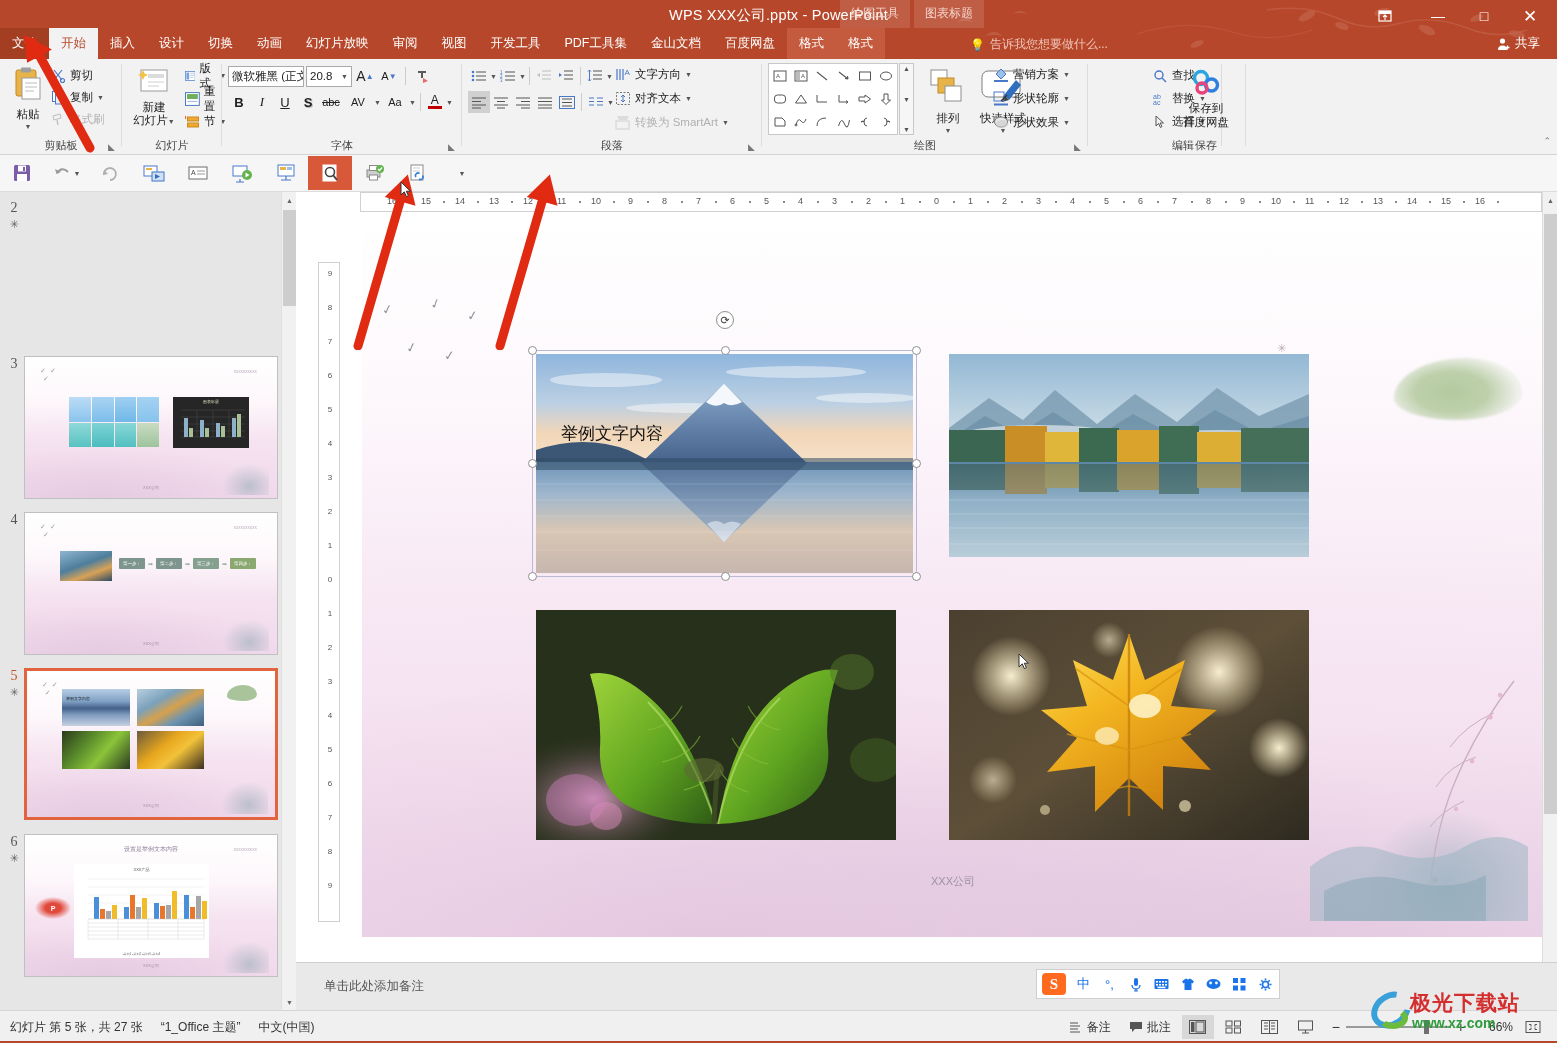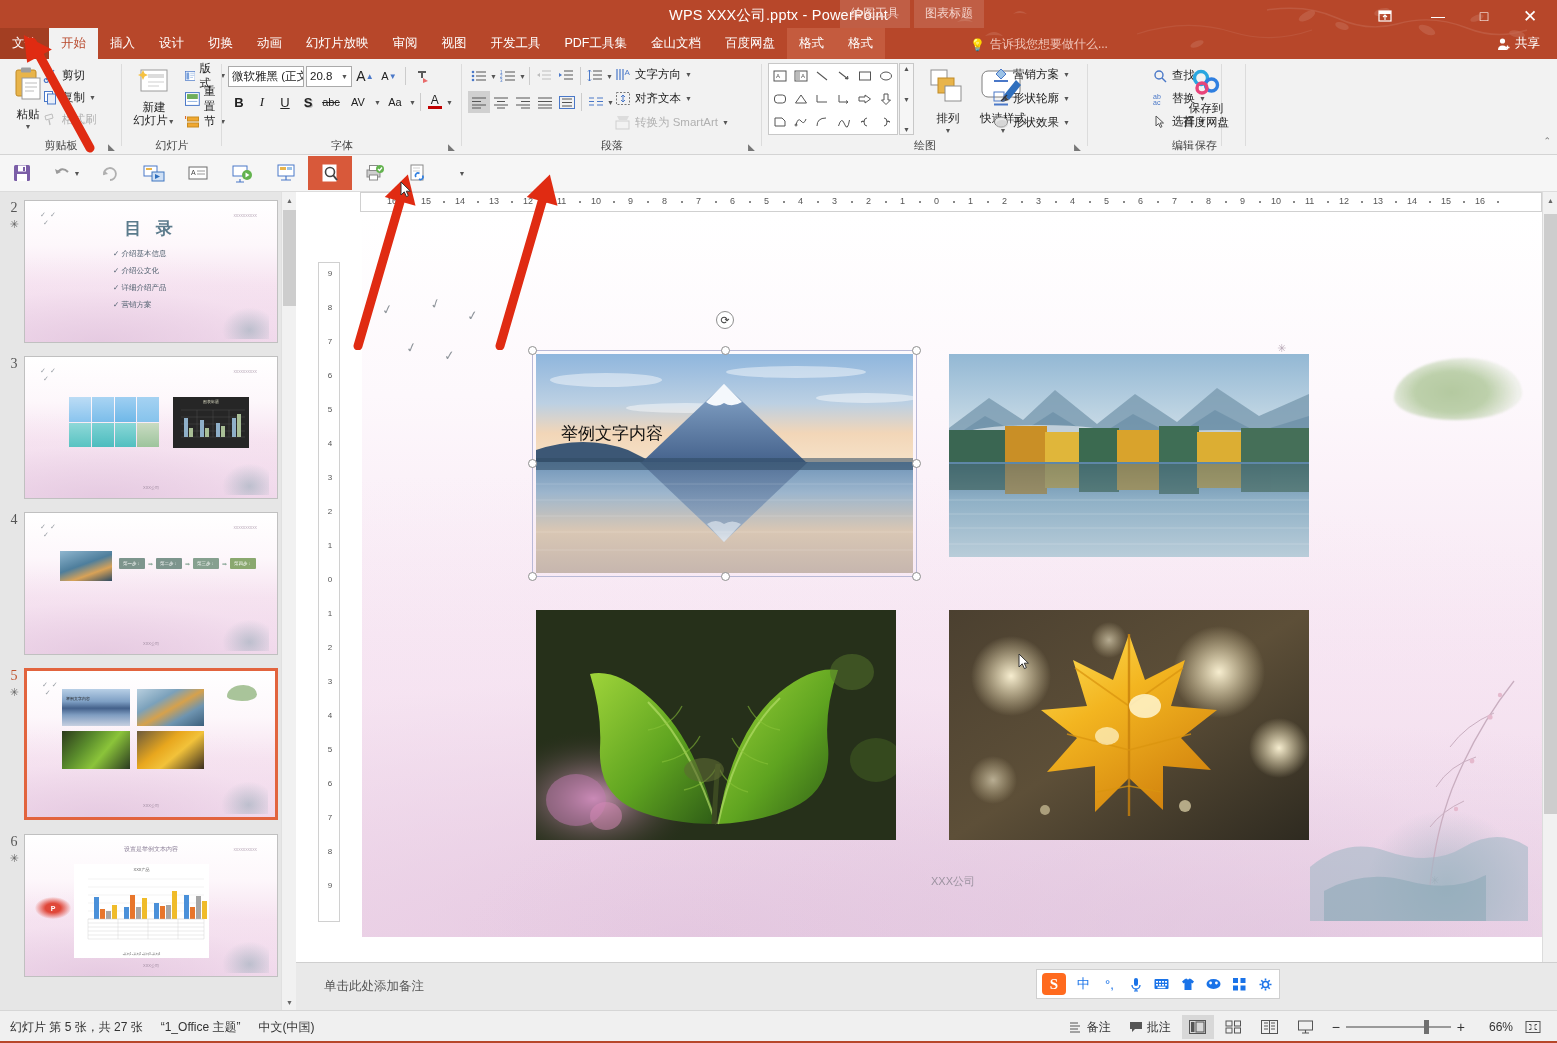--- a/index.html
+++ b/index.html
@@ -73,21 +73,21 @@
   }
   .btn-row { display:flex; align-items:center; gap:4px; font-size:11.5px; padding:1px 3px; cursor:default; }
   .caret { font-size:7px; color:#555; line-height:1; }
   .dim { color:#b0b0b0; }
 
   
   #g-clip { left:0; width:122px; }
   .paste { position:absolute; left:4px; top:4px; width:48px; height:72px; }
   .paste .lbl { position:absolute; left:0; top:44px; width:48px; text-align:center; font-size:11.5px; }
   .paste .cr { position:absolute; left:0; top:60px; width:48px; text-align:center; }
-  .clipitems { position:absolute; left:40px; top:5px; }
+  .clipitems { position:absolute; left:48px; top:5px; }
   .clipitems .btn-row { height:22px; }
 
   
   #g-slides { left:122px; width:100px; }
   .newslide { position:absolute; left:5px; top:4px; width:54px; height:72px; }
   .newslide .lbl { position:absolute; left:0; top:38px; width:54px; text-align:center;
                    font-size:11.5px; line-height:13px; }
   .slideitems { position:absolute; left:60px; top:5px; }
   .slideitems .btn-row { height:23px; }
 
@@ -911,34 +911,20 @@
       <span class="caret">▼</span>
     </div>
   </div>
 
   <div class="thumbpane">
     <div class="thumbscroll">
 
       <div class="thumbrow" style="top:8px;height:145px">
         <div class="tnum">2</div>
         <div class="tstar">✳</div>
-        <div class="tbox" style="height:143px">
-          <div class="slidebg"></div>
-            <div class="mistmt"></div>
-          <div class="birds">✓ ✓<br>&nbsp;✓</div>
-          <div class="thead-right">XXXXXXXXXX</div>
-          <div style="position:absolute;left:0;right:0;top:16px;text-align:center;font-size:17px;color:#5b7b8c;font-weight:bold;letter-spacing:5px;font-family:'Liberation Serif',serif;">目 录</div>
-          <div style="position:absolute;left:88px;top:44px;font-size:7.5px;color:#4f5f6e;line-height:17px;">
-            <div>✓ <span>介绍基本信息</span></div>
-            <div>✓ <span>介绍公文化</span></div>
-            <div>✓ <span>详细介绍产品</span></div>
-            <div>✓ <span>营销方案</span></div>
-          </div>
-          <div class="blossom"></div>
-        </div>
       </div>
 
       <div class="thumbrow" style="top:164px;height:145px">
         <div class="tnum">3</div>
         <div class="tbox" style="height:143px">
           <div class="slidebg"></div>
             <div class="mistmt"></div>
           <div class="birds">✓ ✓<br>&nbsp;✓</div>
           <div class="thead-right">XXXXXXXXXX</div>
           <div style="position:absolute;left:44px;top:40px;width:90px;height:50px;display:grid;grid-template-columns:repeat(4,1fr);grid-template-rows:repeat(2,1fr);gap:1px;">
@@ -1499,20 +1485,26 @@
       <div class="viewbtn">
         <svg width="16" height="14" viewBox="0 0 16 14">
           <rect x="1" y="1.5" width="14" height="11" fill="none" stroke="#555"></rect>
           <path d="M4 4.5h2v2M12 4.5h-2v2M4 9.5h2v-2M12 9.5h-2v-2" stroke="#555" stroke-width="1" fill="none"></path>
         </svg>
       </div>
     </div>
     <div class="sbborder"></div>
   </div>
 
+  <div class="watermark">
+    <div class="wm-swirl"></div>
+      <div class="wm-swirl2"></div>
+    <div class="wm-main">极光下载站</div>
+    <div class="wm-sub">www.xz.com</div>
+  </div>
 
   <svg class="annot" style="left:10px;top:28px;width:90px;height:125px;" viewBox="0 0 90 125">
     <path d="M80 120 L22 14" stroke="#e02b12" stroke-width="9" stroke-linecap="round"></path>
     <path d="M18 4 L36 30 L8 30z" fill="#e02b12" transform="rotate(-28 22 14)"></path>
   </svg>
   <svg class="annot" style="left:348px;top:170px;width:80px;height:180px;" viewBox="0 0 80 180">
     <path d="M10 176 L56 18" stroke="#e02b12" stroke-width="9" stroke-linecap="round"></path>
     <path d="M56 4 L72 32 L40 32z" fill="#e02b12" transform="rotate(16 56 18)"></path>
   </svg>
   <svg class="annot" style="left:492px;top:170px;width:80px;height:180px;" viewBox="0 0 80 180">

